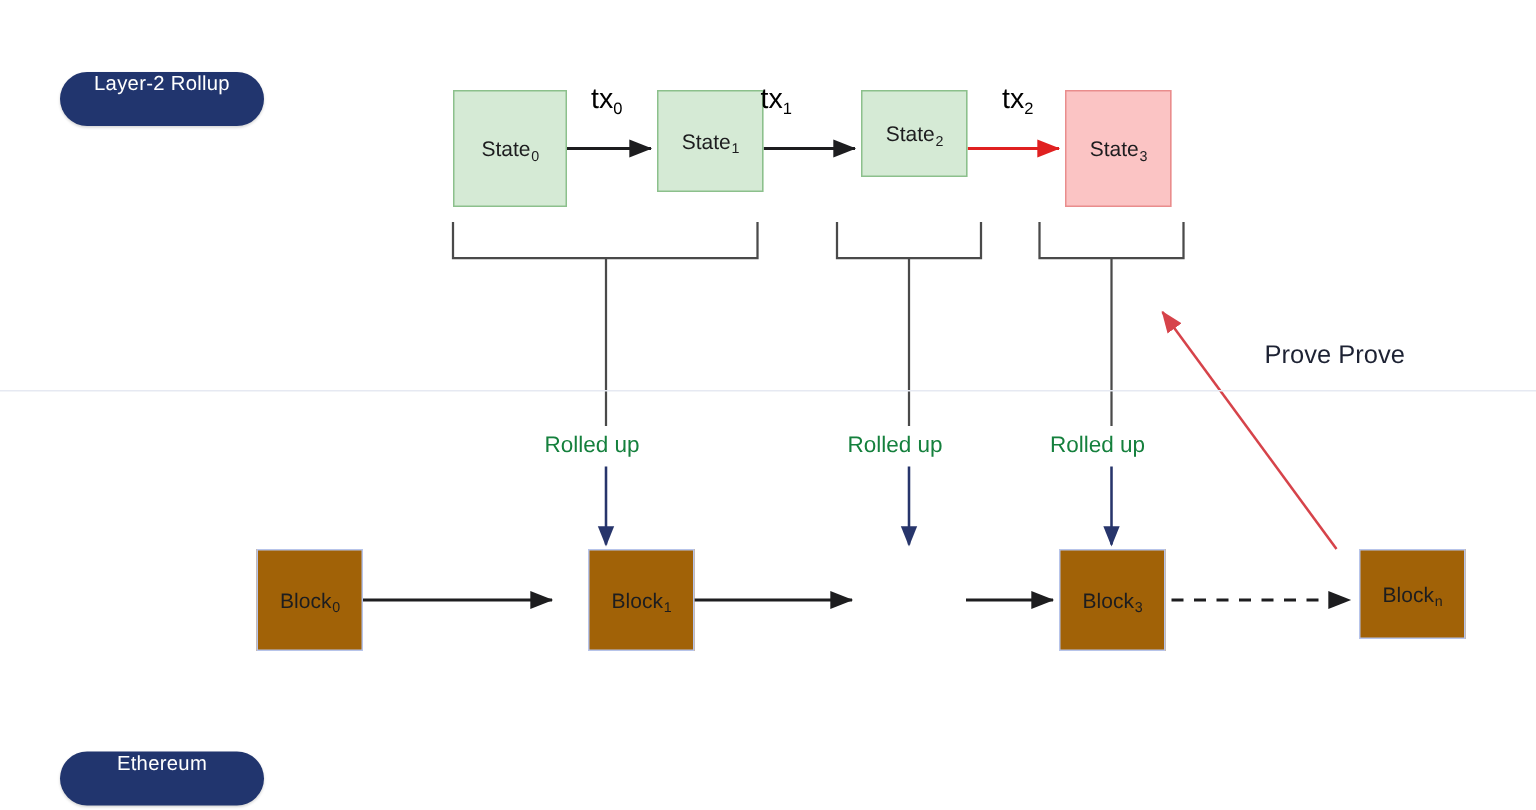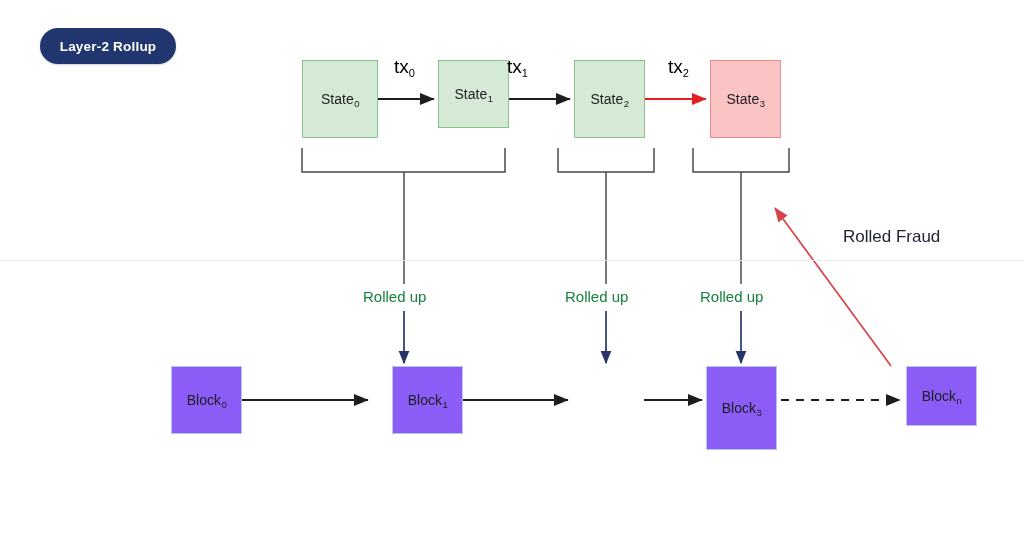--- a/index.html
+++ b/index.html
@@ -16,30 +16,30 @@
     width: 1024px;
     height: 540px;
     background: #ffffff;
     overflow: hidden;
   }
 
   
   .badge {
     position: absolute;
     display: flex;
-    align-items: center;
     justify-content: center;
     background: #21356e;
     color: #ffffff;
     border-radius: 999px;
     font-size: 13.5px;
-    font-weight: bold;
+    font-weight: normal;
     letter-spacing: 0.2px;
     box-shadow: 0 1px 2px rgba(0,0,0,0.18);
     white-space: nowrap;
+    margin-top: 20px;
   }
   #badge-l2   { left: 40px;  top: 28px;  width: 136px; height: 36px; }
   #badge-eth  { left: 40px;  top: 481px; width: 136px; height: 36px; }
 
   
   .divider {
     position: absolute;
     left: 0;
     width: 1024px;
     height: 1px;
@@ -58,21 +58,21 @@
   }
   .node.state {
     background: #d5ead5;
     border: 1px solid #8cc08c;
   }
   .node.state-bad {
     background: #fbc4c4;
     border: 1px solid #e98d8d;
   }
   .node.block {
-    background: #8b5cf6;
+    background: #a16207;
     border: 1px solid #b7c4ea;
   }
   .node .lbl { display: inline-block; }
   .node sub {
     font-size: 9.5px;
     vertical-align: baseline;
     position: relative;
     top: 3px;
     left: 0.5px;
   }
@@ -162,50 +162,53 @@
     <line x1="781" y1="400" x2="900" y2="400" stroke="#1d1d1f" stroke-width="1.9" stroke-dasharray="8 7" marker-end="url(#ah-dark)"></line>
 
     <line x1="891" y1="366" x2="775" y2="208" stroke="#d6434a" stroke-width="1.7" marker-end="url(#ah-fraud)"></line>
   </svg>
 
   <div class="divider" style="top:260px"></div>
 
   <div id="badge-l2" class="badge">
     <span>Layer-2 Rollup</span>
   </div>
+  <div id="badge-eth" class="badge">
+    <span>Ethereum</span>
+  </div>
 
   <div class="node state" style="left:302px;top:60px;width:76px;height:78px">
     <span class="lbl"><span>State</span><sub>0</sub></span>
   </div>
   <div class="node state" style="left:438px;top:60px;width:71px;height:68px">
     <span class="lbl"><span>State</span><sub>1</sub></span>
   </div>
-  <div class="node state" style="left:574px;top:60px;width:71px;height:78px">
+  <div class="node state" style="left:574px;top:60px;width:71px;height:58px">
     <span class="lbl"><span>State</span><sub>2</sub></span>
   </div>
   <div class="node state-bad" style="left:710px;top:60px;width:71px;height:78px">
     <span class="lbl"><span>State</span><sub>3</sub></span>
   </div>
 
   <div class="txlabel" style="left:394px;top:56px"><span>tx</span><sub>0</sub></div>
   <div class="txlabel" style="left:507px;top:56px"><span>tx</span><sub>1</sub></div>
   <div class="txlabel" style="left:668px;top:56px"><span>tx</span><sub>2</sub></div>
 
   <div class="rolled" style="left:363px;top:288px">Rolled up</div>
   <div class="rolled" style="left:565px;top:288px">Rolled up</div>
   <div class="rolled" style="left:700px;top:288px">Rolled up</div>
 
-  <div class="prove" style="left:843px;top:227px">Rolled Fraud</div>
+  <div class="prove" style="left:843px;top:227px">Prove Prove</div>
 
   <div class="node block" style="left:171px;top:366px;width:71px;height:68px">
     <span class="lbl"><span>Block</span><sub>0</sub></span>
   </div>
   <div class="node block" style="left:392px;top:366px;width:71px;height:68px">
     <span class="lbl"><span>Block</span><sub>1</sub></span>
   </div>
-  <div class="node block" style="left:706px;top:366px;width:71px;height:84px">
+  <div class="node block" style="left:706px;top:366px;width:71px;height:68px">
     <span class="lbl"><span>Block</span><sub>3</sub></span>
   </div>
   <div class="node block" style="left:906px;top:366px;width:71px;height:60px">
     <span class="lbl"><span>Block</span><sub>n</sub></span>
   </div>
 
 </div>
 
 </body></html>

